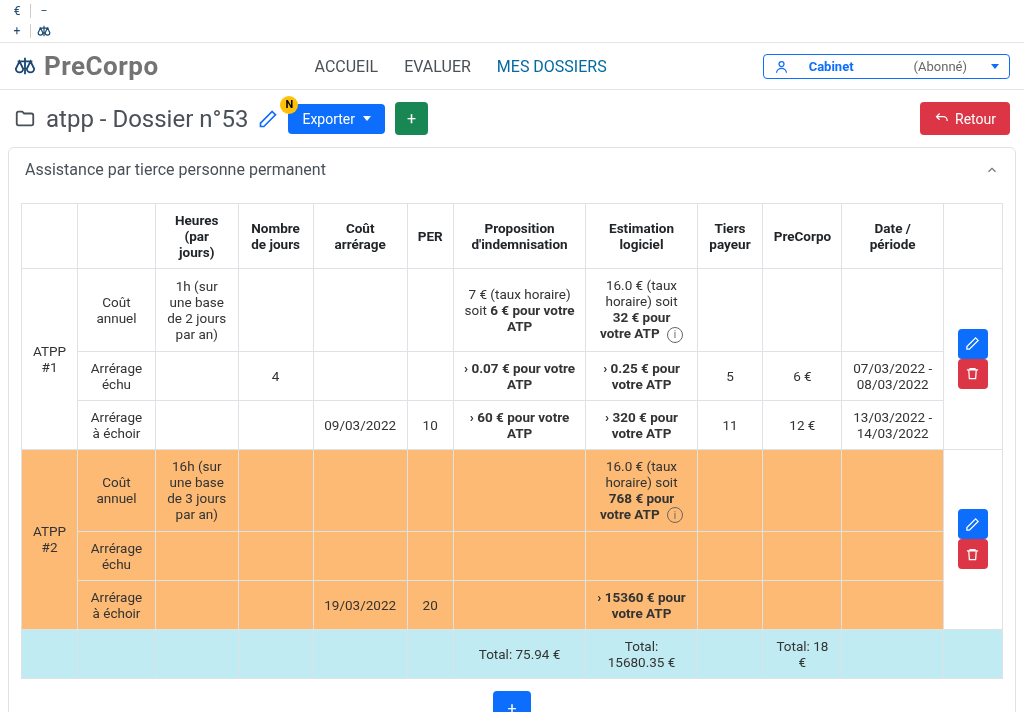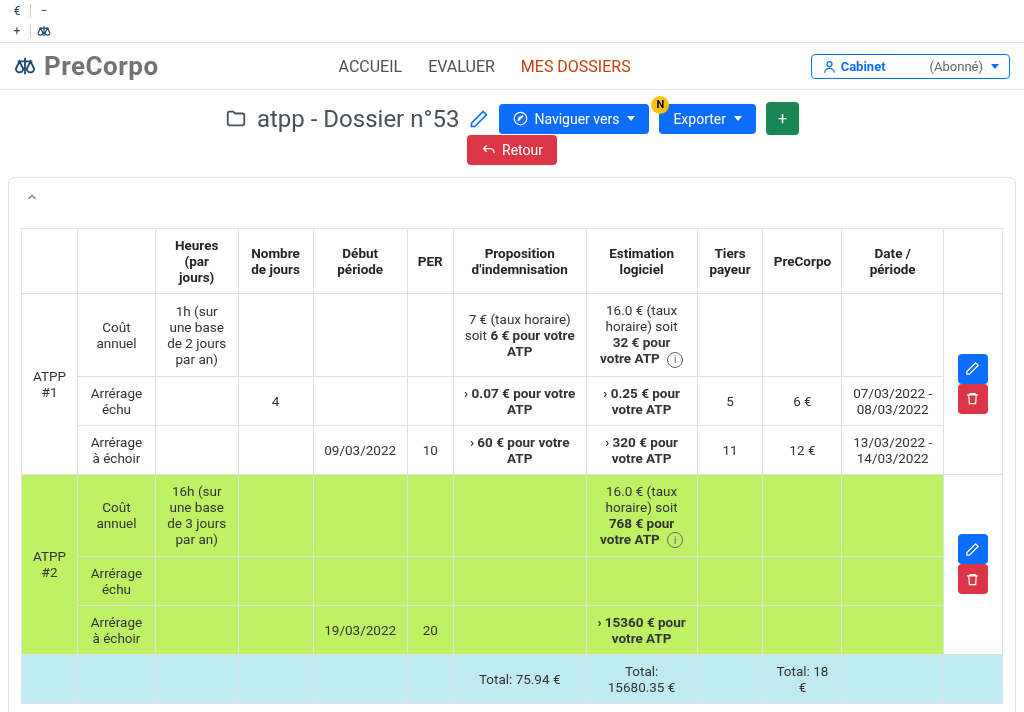--- a/index.html
+++ b/index.html
@@ -10,46 +10,46 @@
     .util-cell { display: inline-flex; align-items: center; justify-content: center; width: 18px; height: 18px; }
     .util-row { display: flex; align-items: center; gap: 4px; }
     .util-divider { width: 1px; background: #ccc; height: 14px; }
     
     
     .header { display: flex; align-items: center; justify-content: space-between; padding: 8px 14px; border-bottom: 1px solid #e5e5e5; }
     .logo-area { display: flex; align-items: center; gap: 8px; }
     .logo-text { font-size: 26px; font-weight: 700; color: #737373; letter-spacing: 0.5px; }
     .nav-area { display: flex; gap: 26px; font-size: 16px; }
     .nav-link { color: #495057; text-decoration: none; cursor: pointer; }
-    .nav-link.active { color: #c2410c; }
-    .cabinet-pill { display: inline-flex; align-items: center; gap: 4px; border: 1px solid #0d6efd; color: #0d6efd; border-radius: 4px; padding: 4px 10px; font-size: 13px; cursor: pointer; }
+    .nav-link.active { color: #0369a1; }
+    .cabinet-pill { display: inline-flex; align-items: center; gap: 20px; border: 1px solid #0d6efd; color: #0d6efd; border-radius: 4px; padding: 4px 10px; font-size: 13px; cursor: pointer; }
     .cabinet-pill .gray { color: #666; font-weight: 400; margin-left: 40px; }
     
     
-    .titlebar { display: flex; align-items: center; justify-content: space-between; padding: 12px 14px; flex-direction: column; }
+    .titlebar { display: flex; justify-content: space-between; padding: 12px 14px; }
     .titlebar-left { display: flex; align-items: center; gap: 10px; }
     .page-title { font-size: 24px; font-weight: 400; color: #495057; display: flex; align-items: center; gap: 10px; }
     .btn { display: inline-flex; align-items: center; gap: 6px; padding: 7px 14px; border-radius: 4px; border: none; font-size: 14px; cursor: pointer; font-family: inherit; }
     .btn-primary { background: #0d6efd; color: #fff; }
     .btn-dropdown::after { content: ''; display: inline-block; border-top: 5px solid #fff; border-left: 4px solid transparent; border-right: 4px solid transparent; margin-left: 2px; }
     .btn-export { position: relative; }
     .badge-n { position: absolute; top: -8px; left: -8px; background: #ffc107; color: #000; border-radius: 50%; width: 18px; height: 18px; font-size: 11px; font-weight: 700; display: flex; align-items: center; justify-content: center; }
     .btn-add { background: #198754; color: #fff; padding: 7px 12px; font-size: 16px; }
     .btn-retour { background: #dc3545; color: #fff; }
     
     
     .panel { margin: 0 8px 12px; border: 1px solid #dee2e6; border-radius: 6px; }
     .panel-header { padding: 12px 16px; font-size: 16px; color: #495057; display: flex; align-items: center; justify-content: space-between; cursor: pointer; }
     .panel-body { padding: 12px; }
     
     
     table.data { width: 100%; border-collapse: collapse; }
     table.data th, table.data td { border: 1px solid #dee2e6; padding: 8px 10px; text-align: center; font-size: 13.5px; vertical-align: middle; }
     table.data th { font-weight: 700; color: #212529; }
-    .row-alt td { background: #bef264; }
+    .row-alt td { background: #fdba74; }
     .total-row td { background: #c1ebf2; font-weight: 400; }
     table.data td.actions { border: 1px solid #dee2e6; background: #fff; }
     
     .icon-btn { display: inline-flex; align-items: center; justify-content: center; width: 30px; height: 30px; border-radius: 4px; cursor: pointer; color: #fff; margin: 0 2px; }
     .icon-edit { background: #0d6efd; }
     .icon-delete { background: #dc3545; }
     
     .bold { font-weight: 700; }
     .info-circle { display: inline-flex; align-items: center; justify-content: center; width: 16px; height: 16px; border: 1px solid #666; border-radius: 50%; font-size: 10px; color: #666; margin-left: 4px; }
     
@@ -108,58 +108,52 @@
   <div class="titlebar-left">
     <div class="page-title">
       <svg width="22" height="22" viewBox="0 0 24 24" fill="none" stroke="#495057" stroke-width="2">
           <path d="M3 6a2 2 0 012-2h4l2 2h8a2 2 0 012 2v9a2 2 0 01-2 2H5a2 2 0 01-2-2V6z"></path>
         </svg>
       <span>atpp - Dossier n°53</span>
       <svg width="20" height="20" viewBox="0 0 24 24" fill="none" stroke="#0d6efd" stroke-width="2" style="cursor:pointer">
           <path d="M17 3l4 4L7 21H3v-4L17 3z"></path>
         </svg>
     </div>
-    <button class="btn btn-primary btn-dropdown">
-      <svg width="15" height="15" viewBox="0 0 24 24" fill="none" stroke="#fff" stroke-width="2">
-          <circle cx="12" cy="12" r="10"></circle>
-          <polygon points="16,8 8,16 10,10 16,8" fill="#fff"></polygon>
-        </svg>
-      <span>Naviguer vers</span>
-    </button>
     <button class="btn btn-primary btn-dropdown btn-export">
       <span class="badge-n">N</span>
       <span>Exporter</span>
     </button>
     <button class="btn btn-add">
       <span>+</span>
     </button>
   </div>
   <button class="btn btn-retour">
     <svg width="15" height="15" viewBox="0 0 24 24" fill="none" stroke="#fff" stroke-width="2">
         <path d="M9 14l-5-5 5-5M4 9h11a6 6 0 016 6v1"></path>
       </svg>
     <span>Retour</span>
   </button>
 </div>
 
 <div class="panel">
   <div class="panel-header">
+    <span>Assistance par tierce personne permanent</span>
     <svg class="chev-up" viewBox="0 0 24 24" fill="none" stroke="#6c757d" stroke-width="2">
         <polyline points="18 15 12 9 6 15"></polyline>
       </svg>
   </div>
   <div class="panel-body">
     <table class="data">
       <thead>
         <tr>
           <th></th>
           <th></th>
           <th>Heures (par jours)</th>
           <th>Nombre de jours</th>
-          <th>Début période</th>
+          <th>Coût arrérage</th>
           <th>PER</th>
           <th>Proposition d'indemnisation</th>
           <th>Estimation logiciel</th>
           <th>Tiers payeur</th>
           <th>PreCorpo</th>
           <th>Date / période</th>
           <th></th>
         </tr>
       </thead>
       <tbody>

